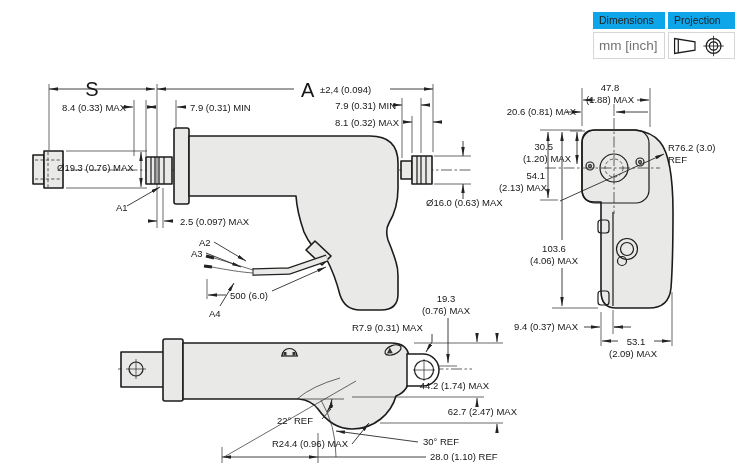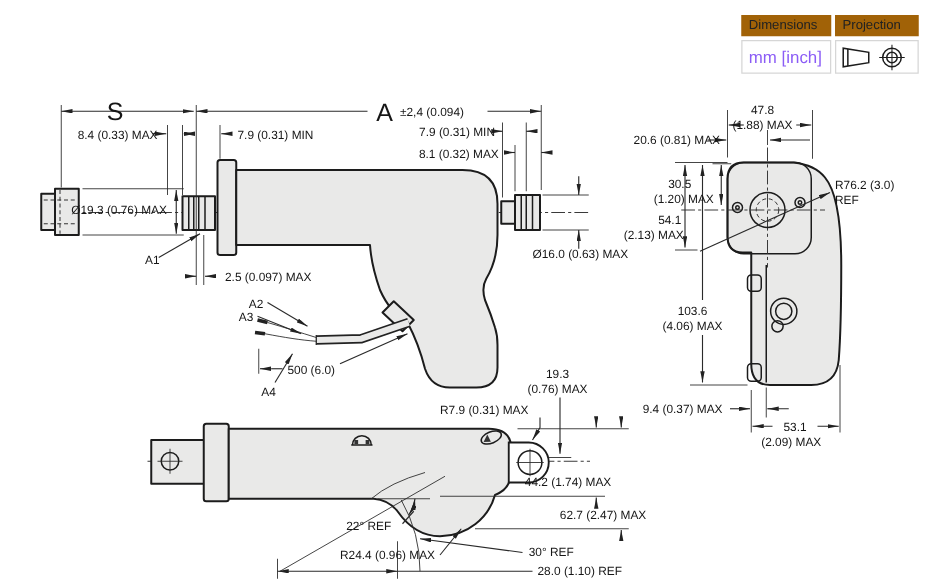--- a/index.html
+++ b/index.html
@@ -12,26 +12,26 @@
   .wh  {fill:#ffffff;stroke:#1c1c1c;stroke-width:1.5;}
   .dim {stroke:#2a2a2a;stroke-width:0.9;fill:none;}
   .ext {stroke:#2a2a2a;stroke-width:0.7;fill:none;}
   .cl  {stroke:#3a3a3a;stroke-width:0.8;stroke-dasharray:11 2.5 2.5 2.5;fill:none;}
   .hid {stroke:#333;stroke-width:0.8;stroke-dasharray:3.2 2.2;fill:none;}
   .t   {font:9.5px "Liberation Sans",sans-serif;fill:#161616;}
   .tb  {font:20px "Liberation Sans",sans-serif;fill:#161616;}
   
   .tbl{position:absolute;left:593px;top:12px;width:152px;}
   .tbl .row{display:flex;gap:3px;margin-bottom:3px;}
-  .tbl .hcell{background:#a16207;color:#222;font-size:10.5px;height:17px;line-height:17px;
+  .tbl .hcell{background:#0ea5e9;color:#222;font-size:10.5px;height:17px;line-height:17px;
               padding-left:6px;box-sizing:border-box;}
   .tbl .vcell{background:#fff;border:1px solid #d6d6d6;height:27px;display:flex;
               align-items:center;box-sizing:border-box;}
   .c1{width:72px;} .c2{width:67px;}
-  .units{font-size:13.5px;color:#8b5cf6;padding-left:5px;}
+  .units{font-size:13.5px;color:#737373;padding-left:5px;}
 </style>
 </head>
 <body>
 
 <div id="stage">
 
   <div class="tbl">
     <div class="row">
       <div class="hcell c1">Dimensions</div>
       <div class="hcell c2">Projection</div>

